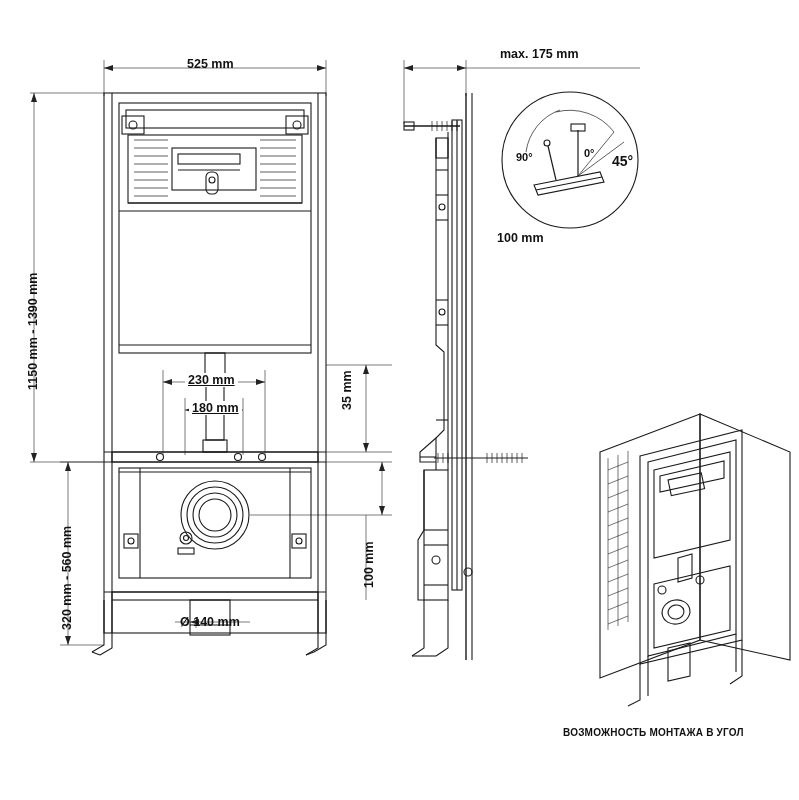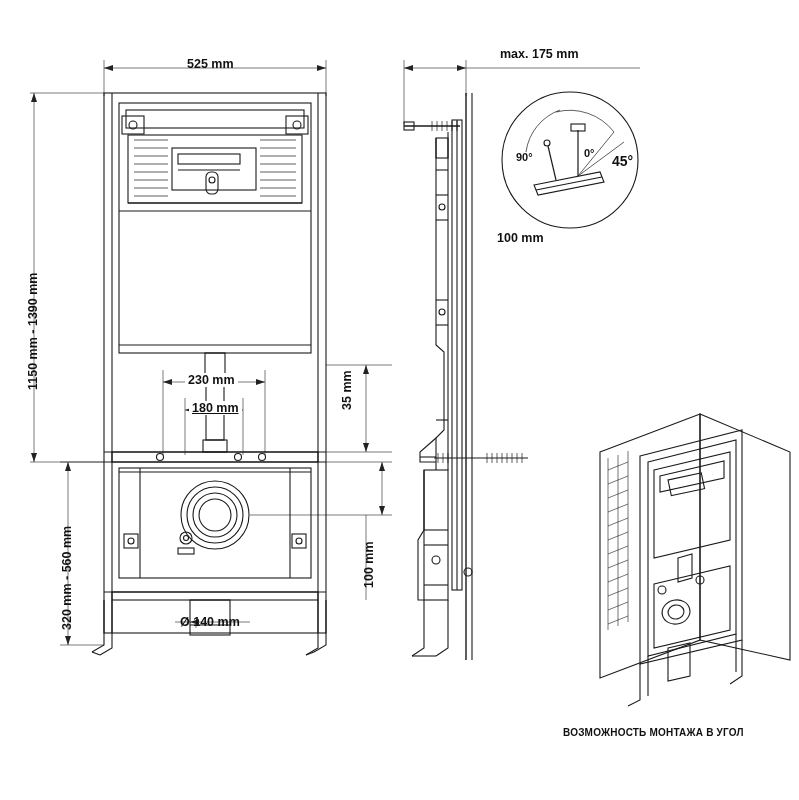--- a/index.html
+++ b/index.html
@@ -284,21 +284,21 @@
     <path d="M736 634 L736 672"></path>
   </g>
 </svg>
 
 <div class="dim-label" style="left:187px;top:57px;">525 mm</div>
 
 <div class="dim-label vert" style="left:26px;top:390px;transform:rotate(-90deg);">1150 mm - 1390 mm</div>
 
 <div class="dim-label vert" style="left:60px;top:630px;transform:rotate(-90deg);">320 mm - 560 mm</div>
 
-<div class="dim-label" style="left:185px;top:373px;background:#fff;padding:0 3px;">230 mm</div>
+<div class="dim-label" style="left:185px;top:373px;background:#fff;padding:0 3px;text-decoration:underline;">230 mm</div>
 
 <div class="dim-label" style="left:189px;top:401px;background:#fff;padding:0 3px;text-decoration:underline;">180 mm</div>
 
 <div class="dim-label vert" style="left:340px;top:410px;transform:rotate(-90deg);">35 mm</div>
 
 <div class="dim-label vert" style="left:362px;top:588px;transform:rotate(-90deg);">100 mm</div>
 
 <div class="dim-label" style="left:180px;top:615px;">Ø 140 mm</div>
 
 <div class="dim-label" style="left:500px;top:47px;">max. 175 mm</div>

